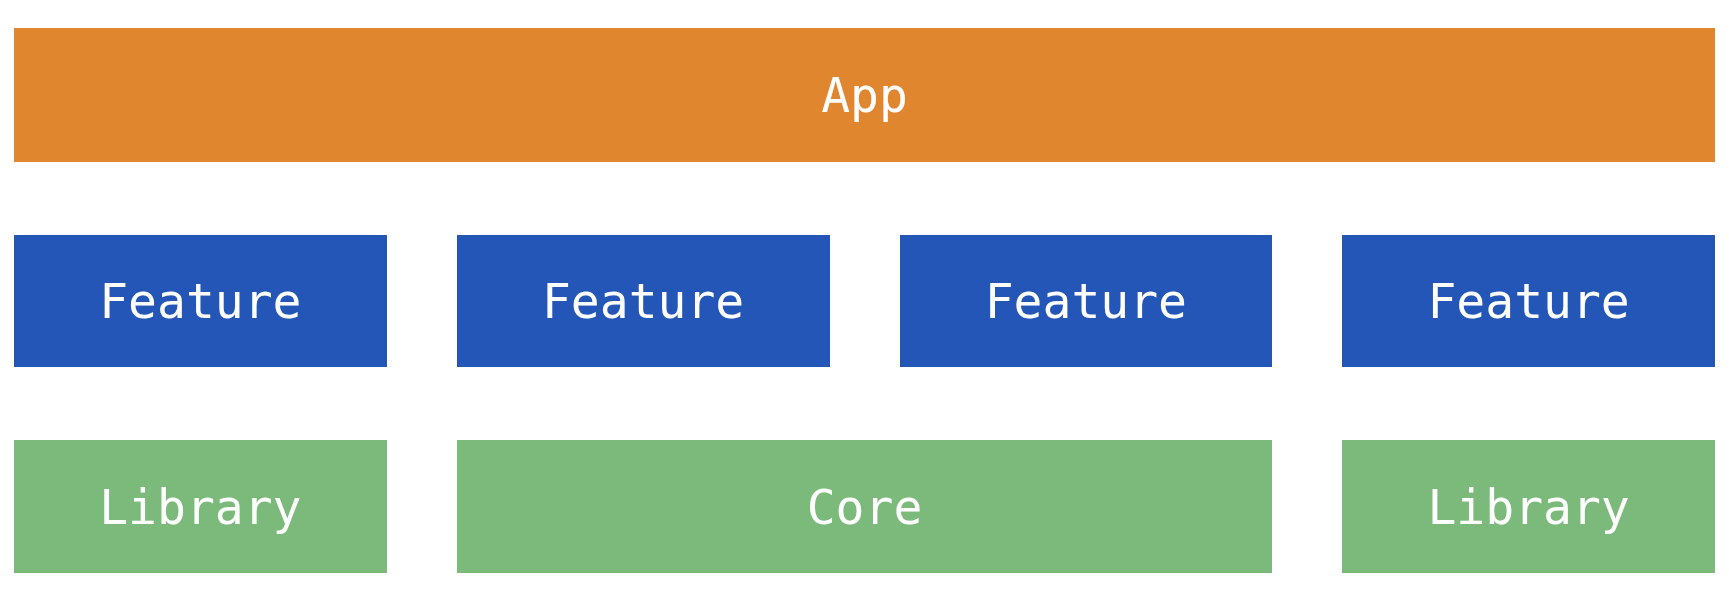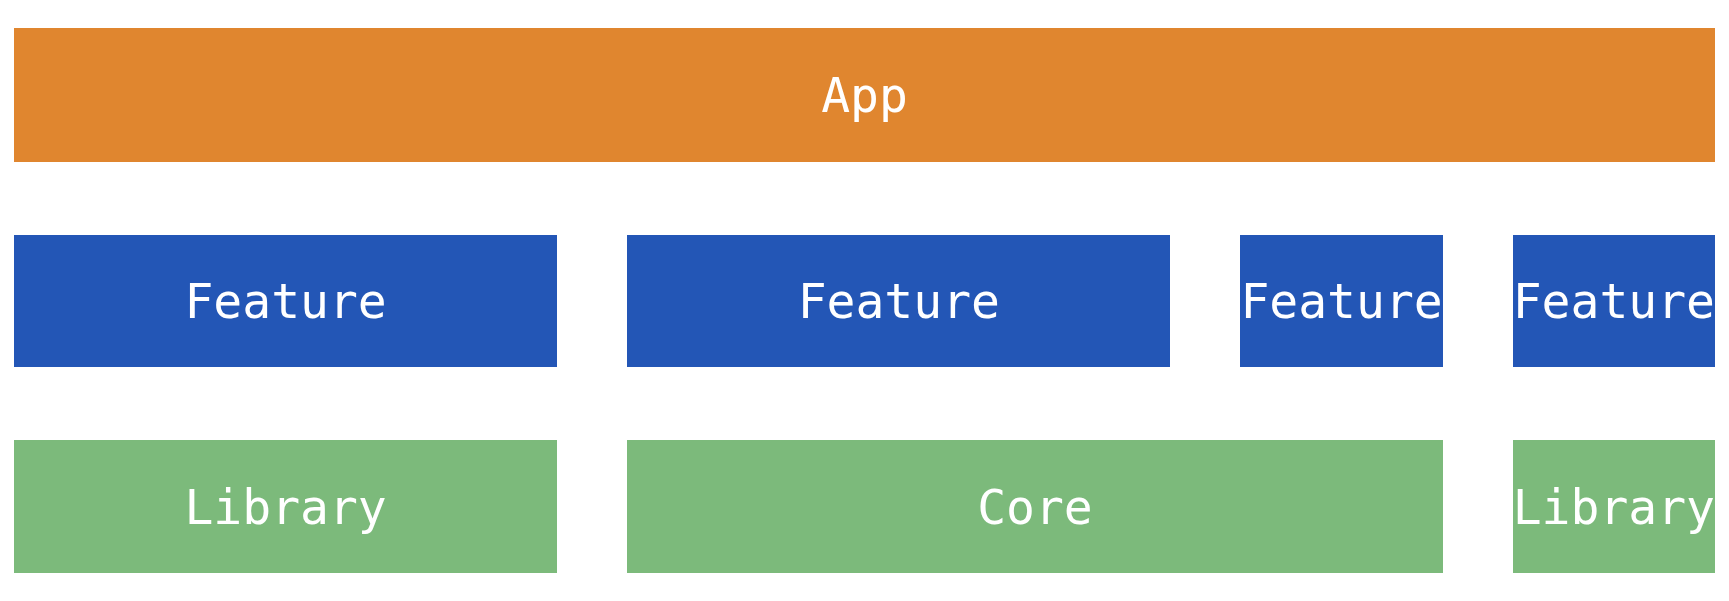--- a/index.html
+++ b/index.html
@@ -12,21 +12,21 @@
     width: 1729px;
     height: 601px;
     background: #ffffff;
     box-sizing: border-box;
     padding: 28px 14px 26px 14px;
     font-family: "DejaVu Sans Mono", monospace;
   }
   .grid {
     display: grid;
     height: 100%;
-    grid-template-columns: repeat(2, 1fr);
+    grid-template-columns: repeat(4, 1fr);
     grid-template-rows: 134px 132px 133px;
     column-gap: 70px;
     row-gap: 73px;
   }
   .box {
     display: flex;
     align-items: center;
     justify-content: center;
   }
   .box--app  { grid-column: 1 / 5; grid-row: 1; }

